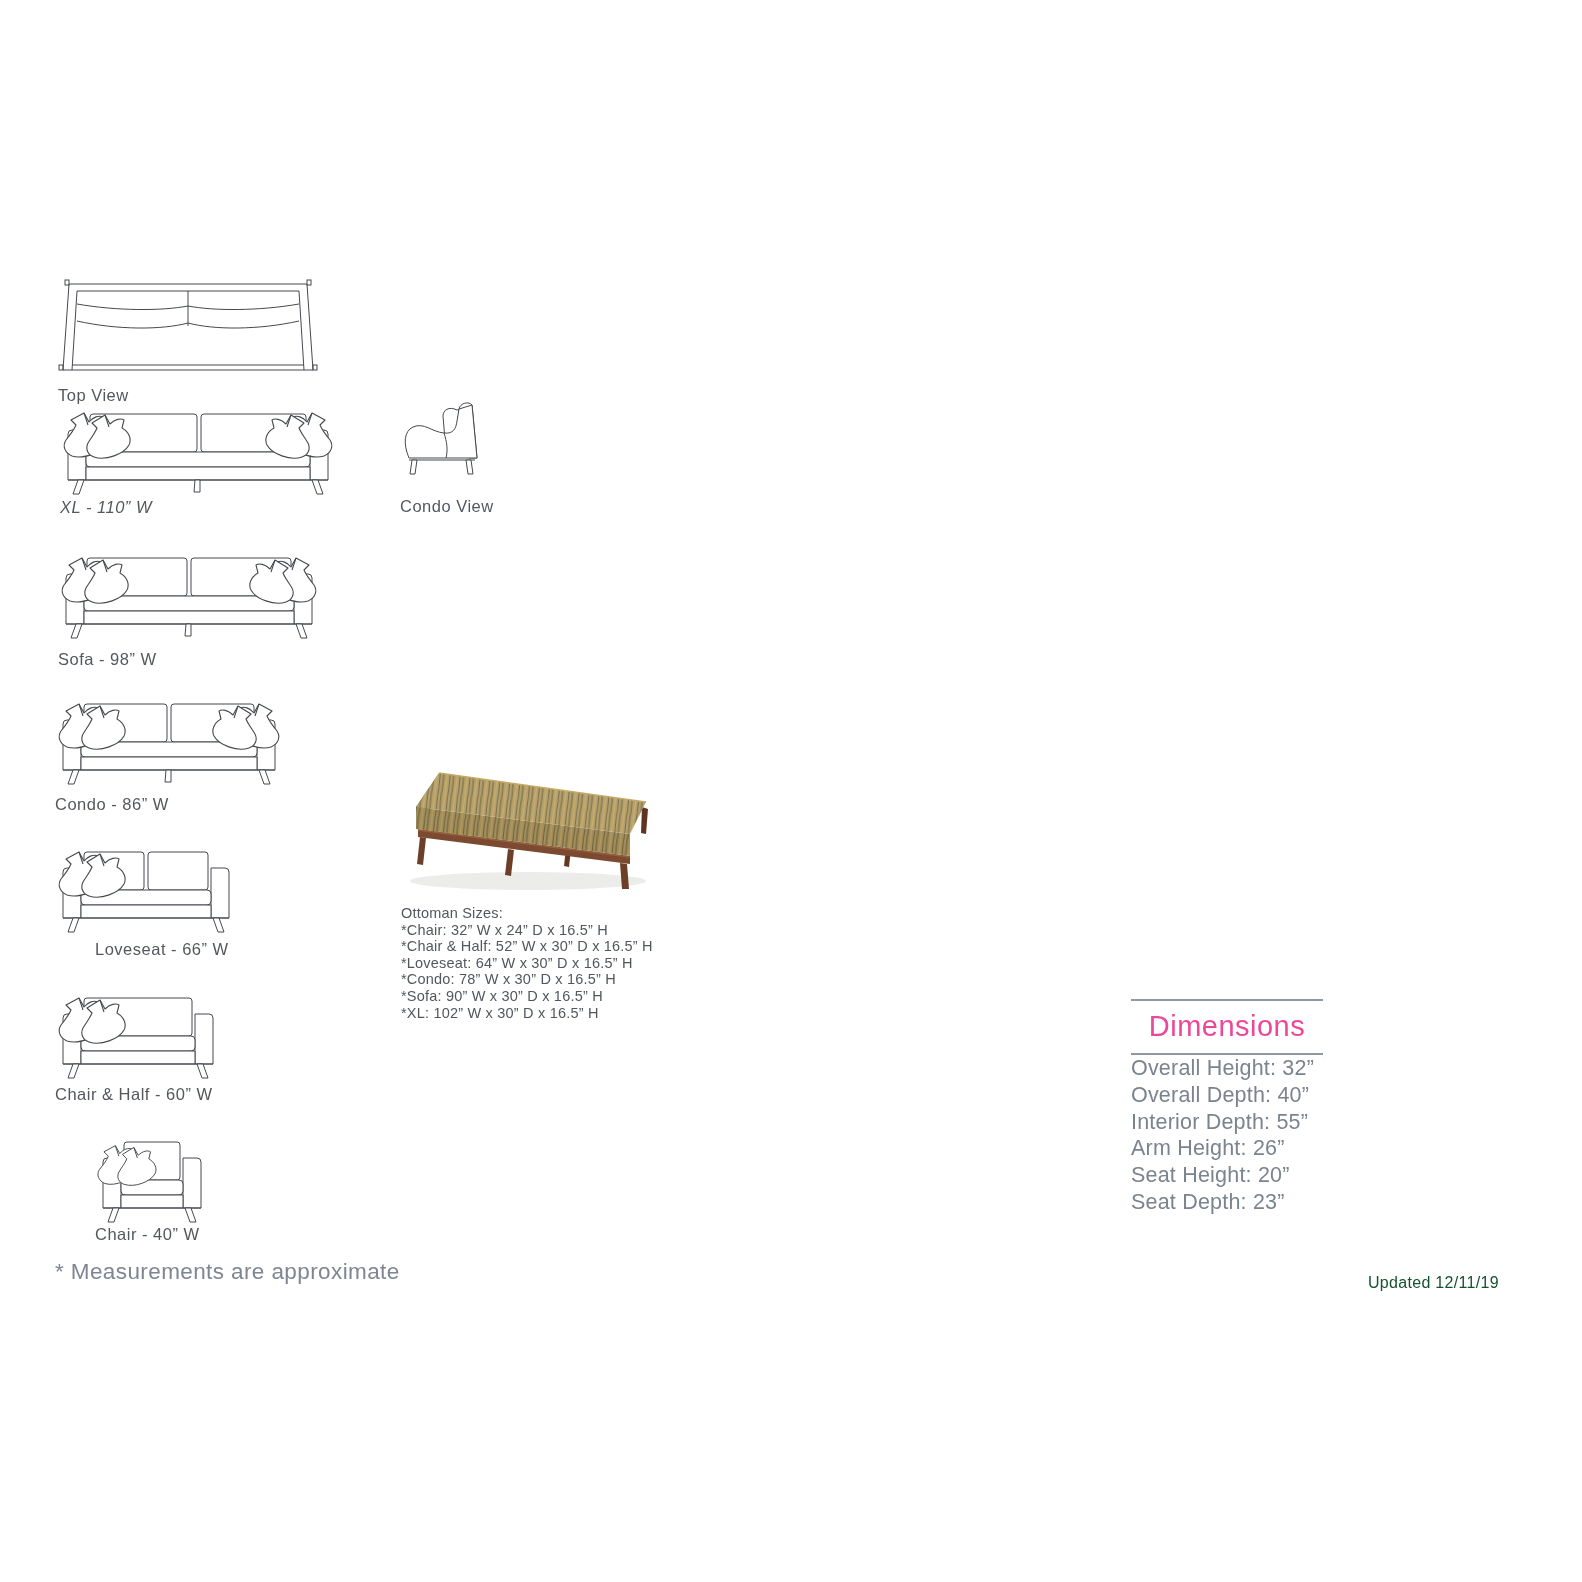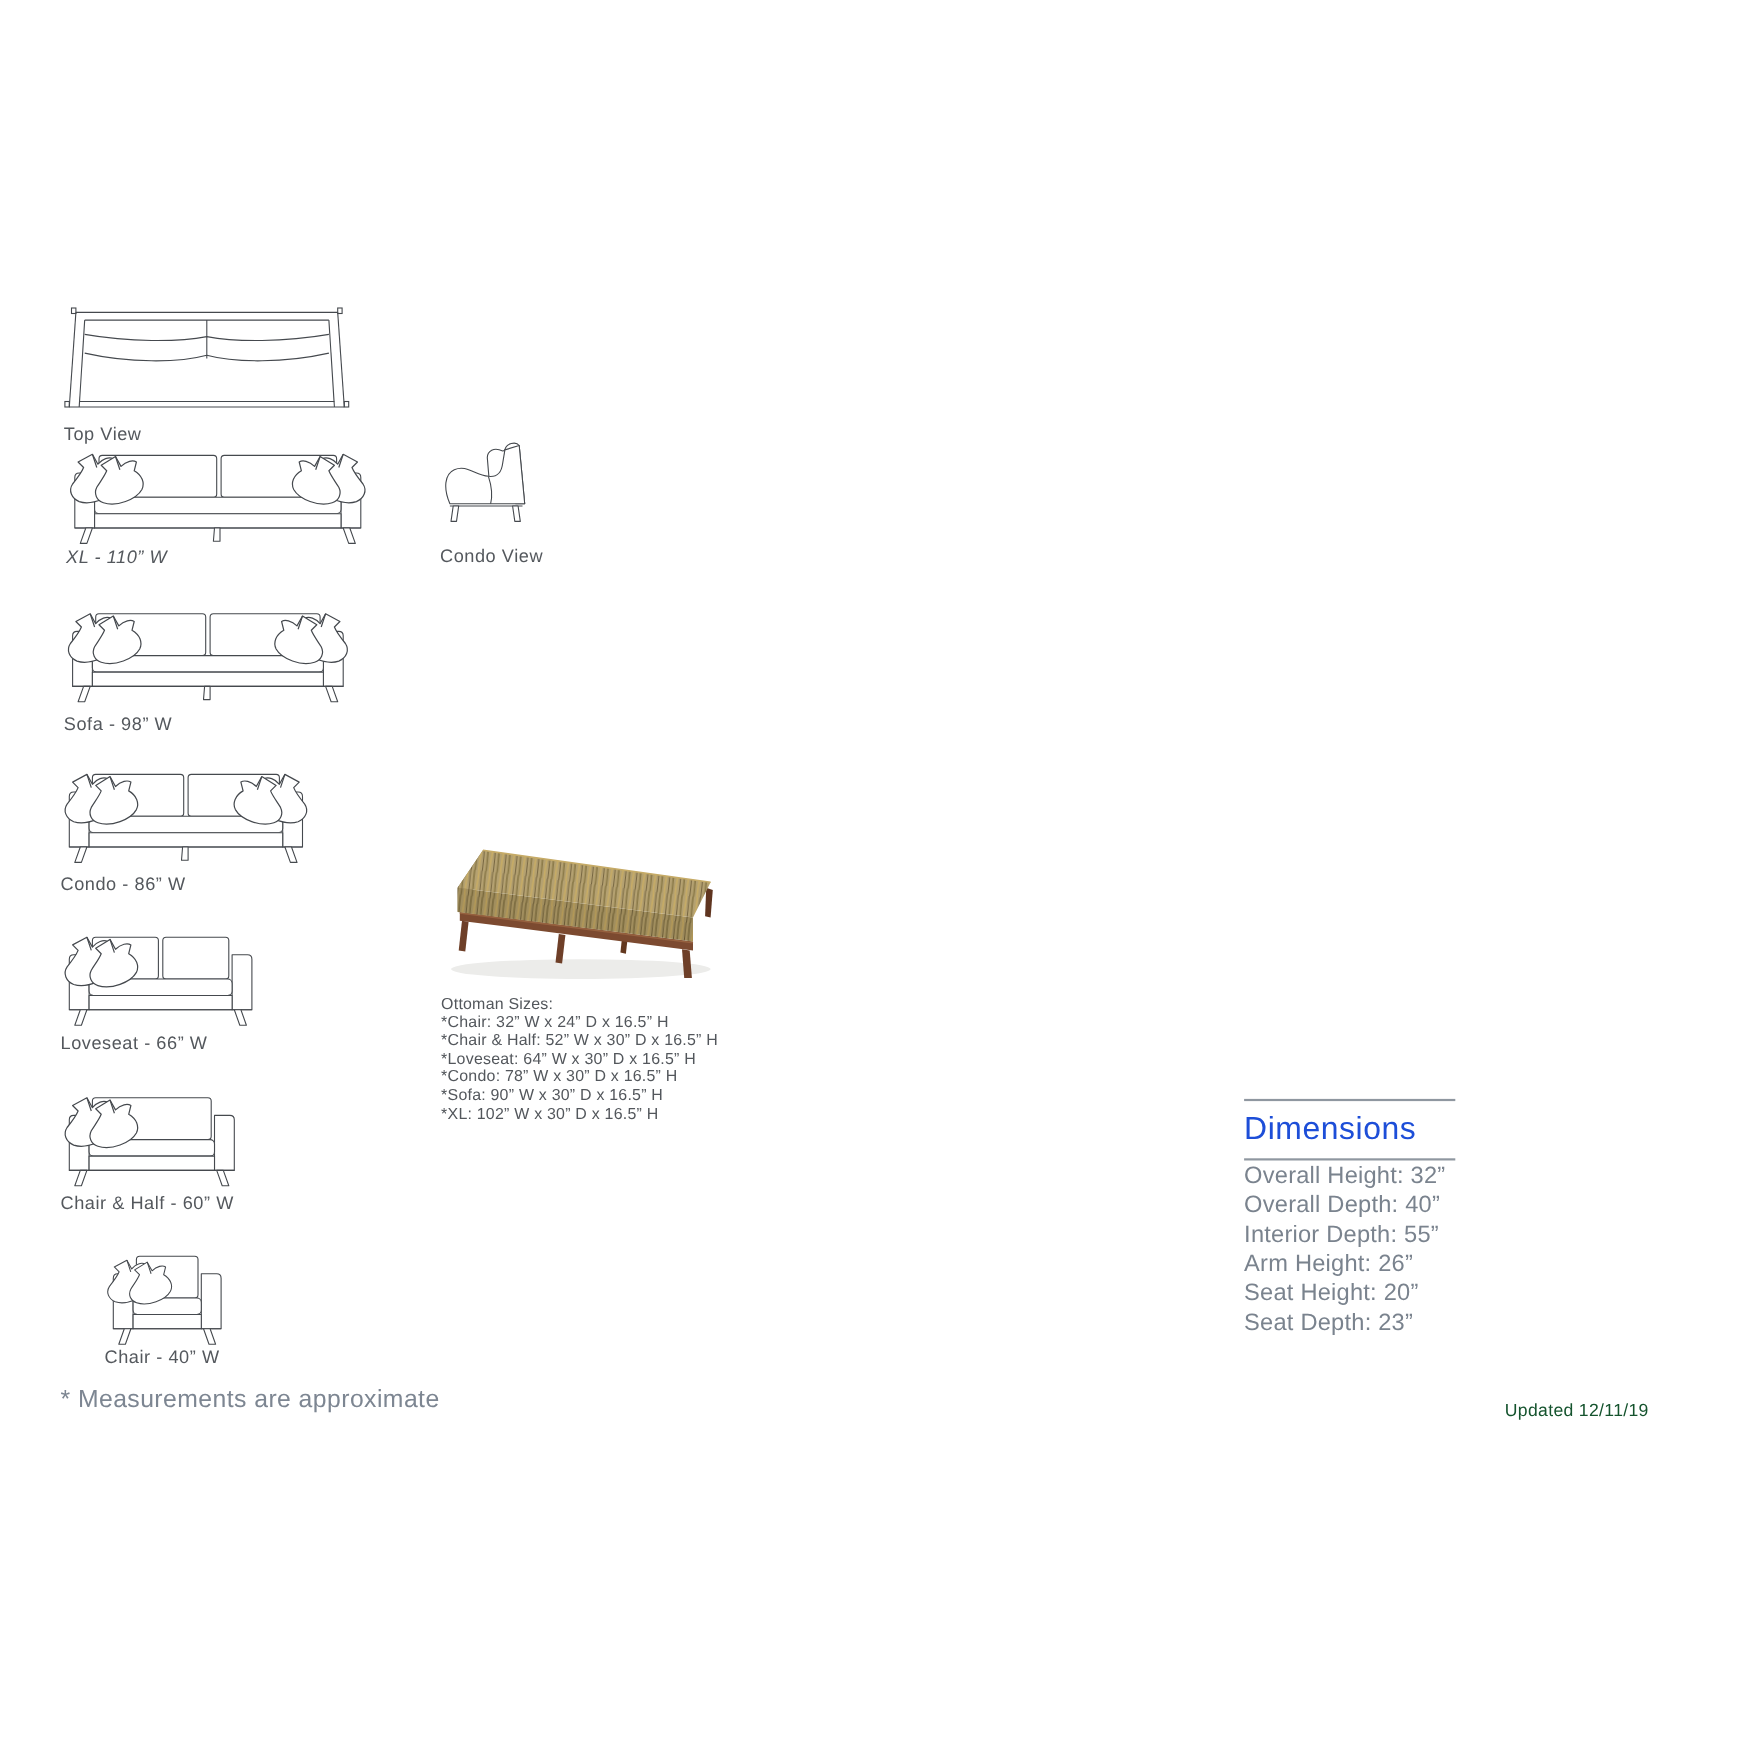--- a/index.html
+++ b/index.html
@@ -16,21 +16,21 @@
   }
   .ott-text{
     position:absolute;left:401px;top:905px;
     font-size:14.5px;line-height:16.6px;color:#53575c;letter-spacing:.2px;
   }
   .ott-text div{white-space:nowrap;}
   .dims{position:absolute;left:1131px;top:999px;width:192px;color:#7a838e;}
   .dims .rule{border:0;border-top:2px solid #8f97a0;margin:0;height:0;}
   .dims h2{
     font-size:29px;font-weight:400;margin:9px 0 10px 0;
-    letter-spacing:.5px;color:#1d4ed8;
+    letter-spacing:.5px;color:#ec4899;text-align:center;
   }
   .dims ul{
     list-style:none;margin:0 0 0 0;padding:0;
     font-size:21.5px;line-height:26.8px;letter-spacing:.2px;white-space:nowrap;
   }
   .note{
     position:absolute;left:55px;top:1259px;
     font-size:22.5px;color:#7d8692;letter-spacing:.4px;white-space:nowrap;
   }
   .updated{
@@ -171,21 +171,21 @@
       <path d="M9,28 Q9,24 13,24 L27,24 L27,74 L9,74 Z"></path>
       <path d="M175,28 Q175,24 171,24 L157,24 L157,74 L175,74 Z"></path>
       <rect x="27" y="46" width="130" height="15" rx="4"></rect>
       <rect x="27" y="61" width="130" height="13"></rect>
       <path d="M9,74 L175,74" fill="none"></path>
       <path d="M19,74 L14,88 L20,88 L25,74 Z"></path>
       <path d="M159,74 L164,88 L170,88 L165,74 Z"></path>
     </g>
     <use href="#pillows" transform="translate(3,5)"></use>
   </svg>
-  <figcaption class="cap" style="top:96px;">Loveseat - 66” W</figcaption>
+  <figcaption class="cap" style="top:96px;margin-left:40px;">Loveseat - 66” W</figcaption>
 </figure>
 
 <figure class="fig" style="left:54px;top:990px;">
   <svg width="168" height="92" viewBox="0 0 168 92">
     <g class="shape" stroke-linejoin="round">
       <rect x="30" y="8" width="108" height="38" rx="3"></rect>
       <path d="M9,28 Q9,24 13,24 L27,24 L27,74 L9,74 Z"></path>
       <path d="M159,28 Q159,24 155,24 L141,24 L141,74 L159,74 Z"></path>
       <rect x="27" y="46" width="114" height="15" rx="4"></rect>
       <rect x="27" y="61" width="114" height="13"></rect>

